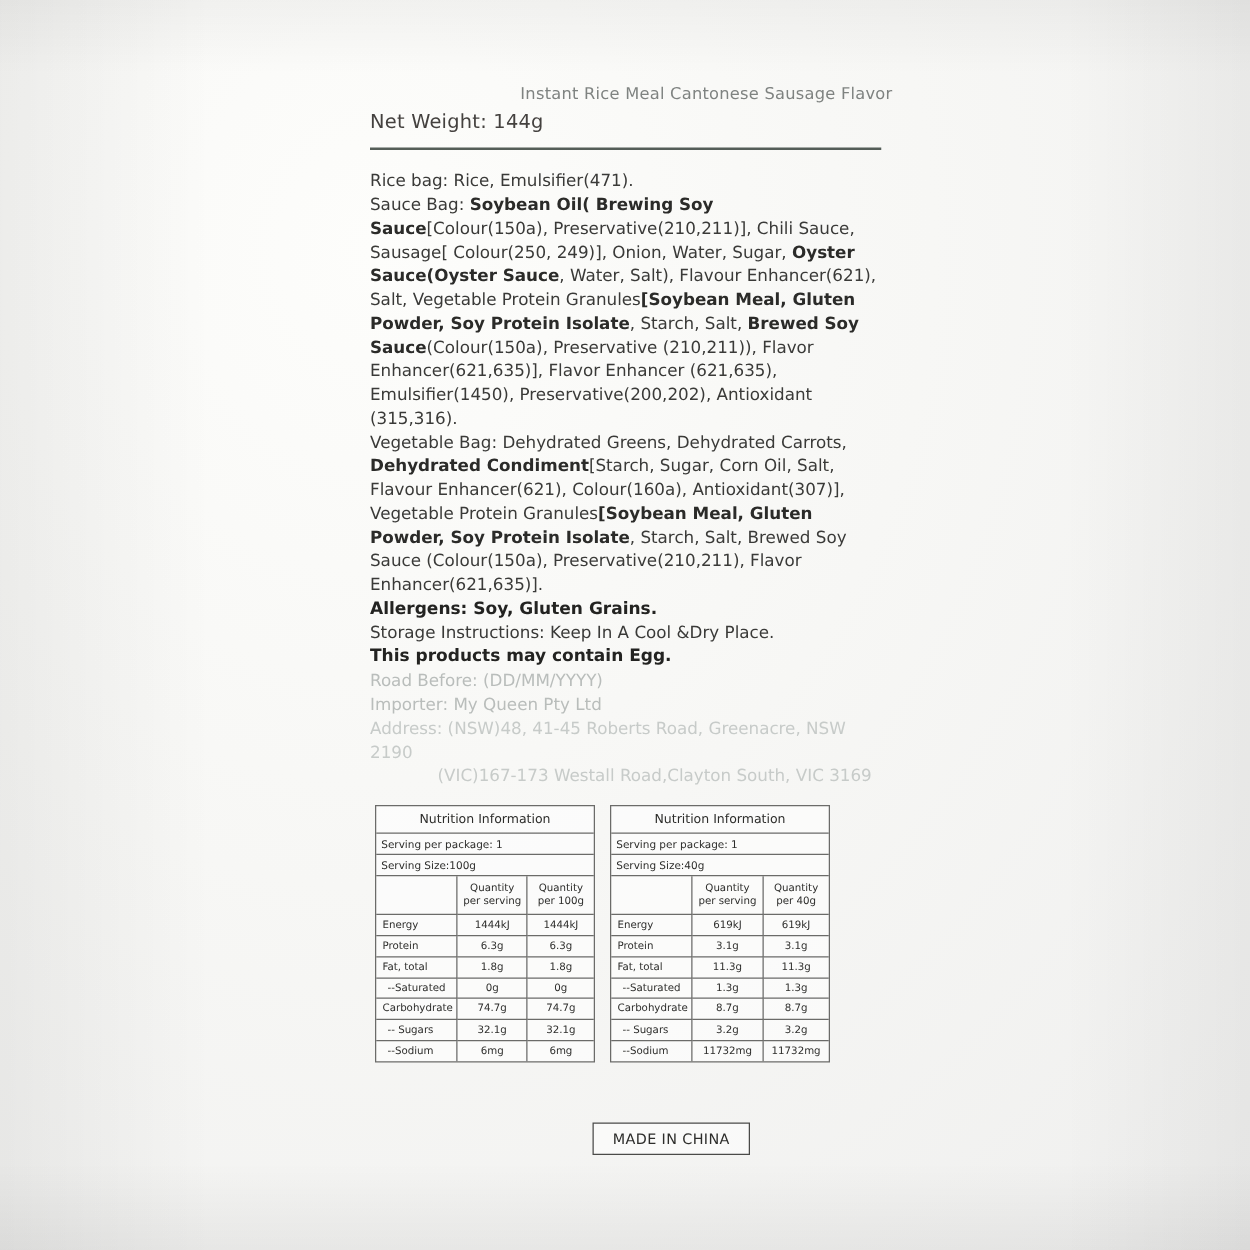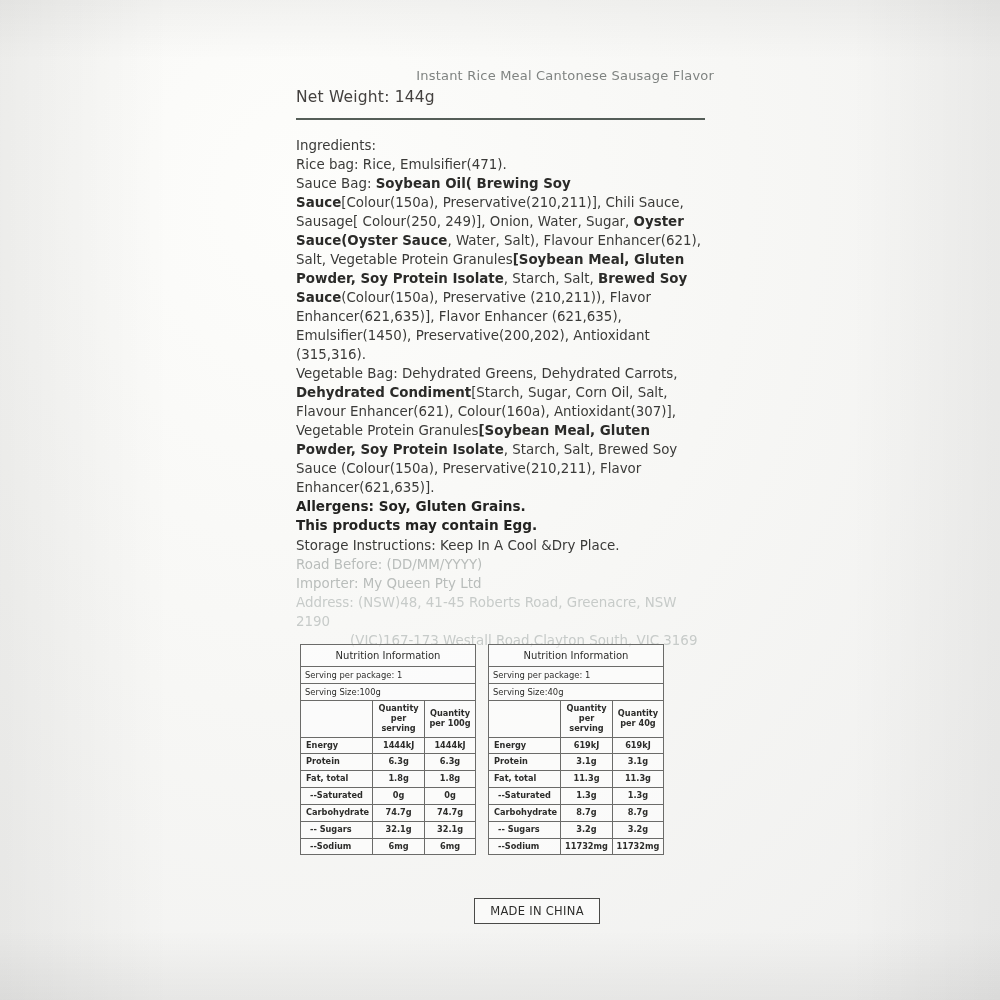--- a/index.html
+++ b/index.html
@@ -107,21 +107,21 @@
     width: 100%;
     border-collapse: collapse;
     font-size: 8.2px;
   }
   table.grid td, table.grid th {
     border: 1px solid #6b6b69;
     border-left: none;
     border-top: none;
     padding: 3px 3px;
     text-align: center;
-    font-weight: bold;
+    font-weight: normal;
     color: #2d2d2b;
     line-height: 1.2;
   }
   table.grid td:first-child, table.grid th:first-child {
     text-align: left;
     padding-left: 5px;
     width: 36%;
   }
   table.grid tr td:last-child, table.grid tr th:last-child {
     border-right: none;
@@ -154,27 +154,26 @@
   <div class="crease" style="right:0;top:0;width:150px;height:1000px;background:linear-gradient(270deg,rgba(0,0,0,0.045),rgba(0,0,0,0));"></div>
   <div class="crease" style="left:0;top:0;width:1000px;height:60px;background:linear-gradient(180deg,rgba(0,0,0,0.04),rgba(0,0,0,0));"></div>
   <div class="crease" style="left:0;bottom:0;width:1000px;height:70px;background:linear-gradient(0deg,rgba(0,0,0,0.05),rgba(0,0,0,0));"></div>
 
   <div id="label">
     <div class="title">Instant Rice Meal Cantonese Sausage Flavor</div>
     <div class="netweight">Net Weight: 144g</div>
     <div class="rule"></div>
 
     <div class="ing-block">
-      <p class="ing-line">Ingredients:</p>
       <p class="ing-line">Rice bag: Rice, Emulsifier(471).</p>
       <p class="ing-line"><span>Sauce Bag: </span><span id="sauce-parts"><span class="b">Soybean Oil( </span><span class="b">Brewing Soy Sauce</span><span>[Colour(150a), Preservative(210,211)], Chili Sauce, Sausage[ Colour(250, 249)], Onion, Water, Sugar, </span><span class="b">Oyster Sauce(Oyster Sauce</span><span>, Water, Salt), Flavour Enhancer(621), Salt, Vegetable Protein Granules</span><span class="b">[Soybean Meal, Gluten Powder, Soy Protein Isolate</span><span>, Starch, Salt, </span><span class="b">Brewed Soy Sauce</span><span>(Colour(150a), Preservative (210,211)), Flavor  Enhancer(621,635)], Flavor Enhancer (621,635), Emulsifier(1450), Preservative(200,202), Antioxidant (315,316).</span></span></p>
       <p class="ing-line"><span id="veg-parts"><span>Vegetable Bag: Dehydrated Greens, Dehydrated Carrots, </span><span class="b">Dehydrated Condiment</span><span>[Starch, Sugar, Corn Oil, Salt, Flavour Enhancer(621), Colour(160a), Antioxidant(307)], Vegetable Protein Granules</span><span class="b">[Soybean Meal, Gluten Powder, Soy Protein Isolate</span><span>, Starch, Salt, Brewed Soy Sauce (Colour(150a), Preservative(210,211), Flavor Enhancer(621,635)].</span></span></p>
       <p class="ing-line allerg">Allergens: Soy, Gluten Grains.</p>
+      <p class="ing-line storage">Storage Instructions: Keep In A Cool &amp;Dry Place.</p>
       <p class="ing-line allerg">This products may contain Egg.</p>
-      <p class="ing-line storage">Storage Instructions: Keep In A Cool &amp;Dry Place.</p>
       <p class="ing-line faded">Road Before: (DD/MM/YYYY)</p>
       <p class="ing-line faded">Importer: My Queen Pty Ltd</p>
       <p class="ing-line faded2">Address: (NSW)48, 41-45 Roberts Road, Greenacre, NSW 2190</p>
       <p class="ing-line faded2 indent-sm">(VIC)167-173 Westall Road,Clayton South, VIC 3169</p>
     </div>
   </div>
 
   <div id="tables">
     <div class="ntable">
       <div class="thead">Nutrition Information</div>

